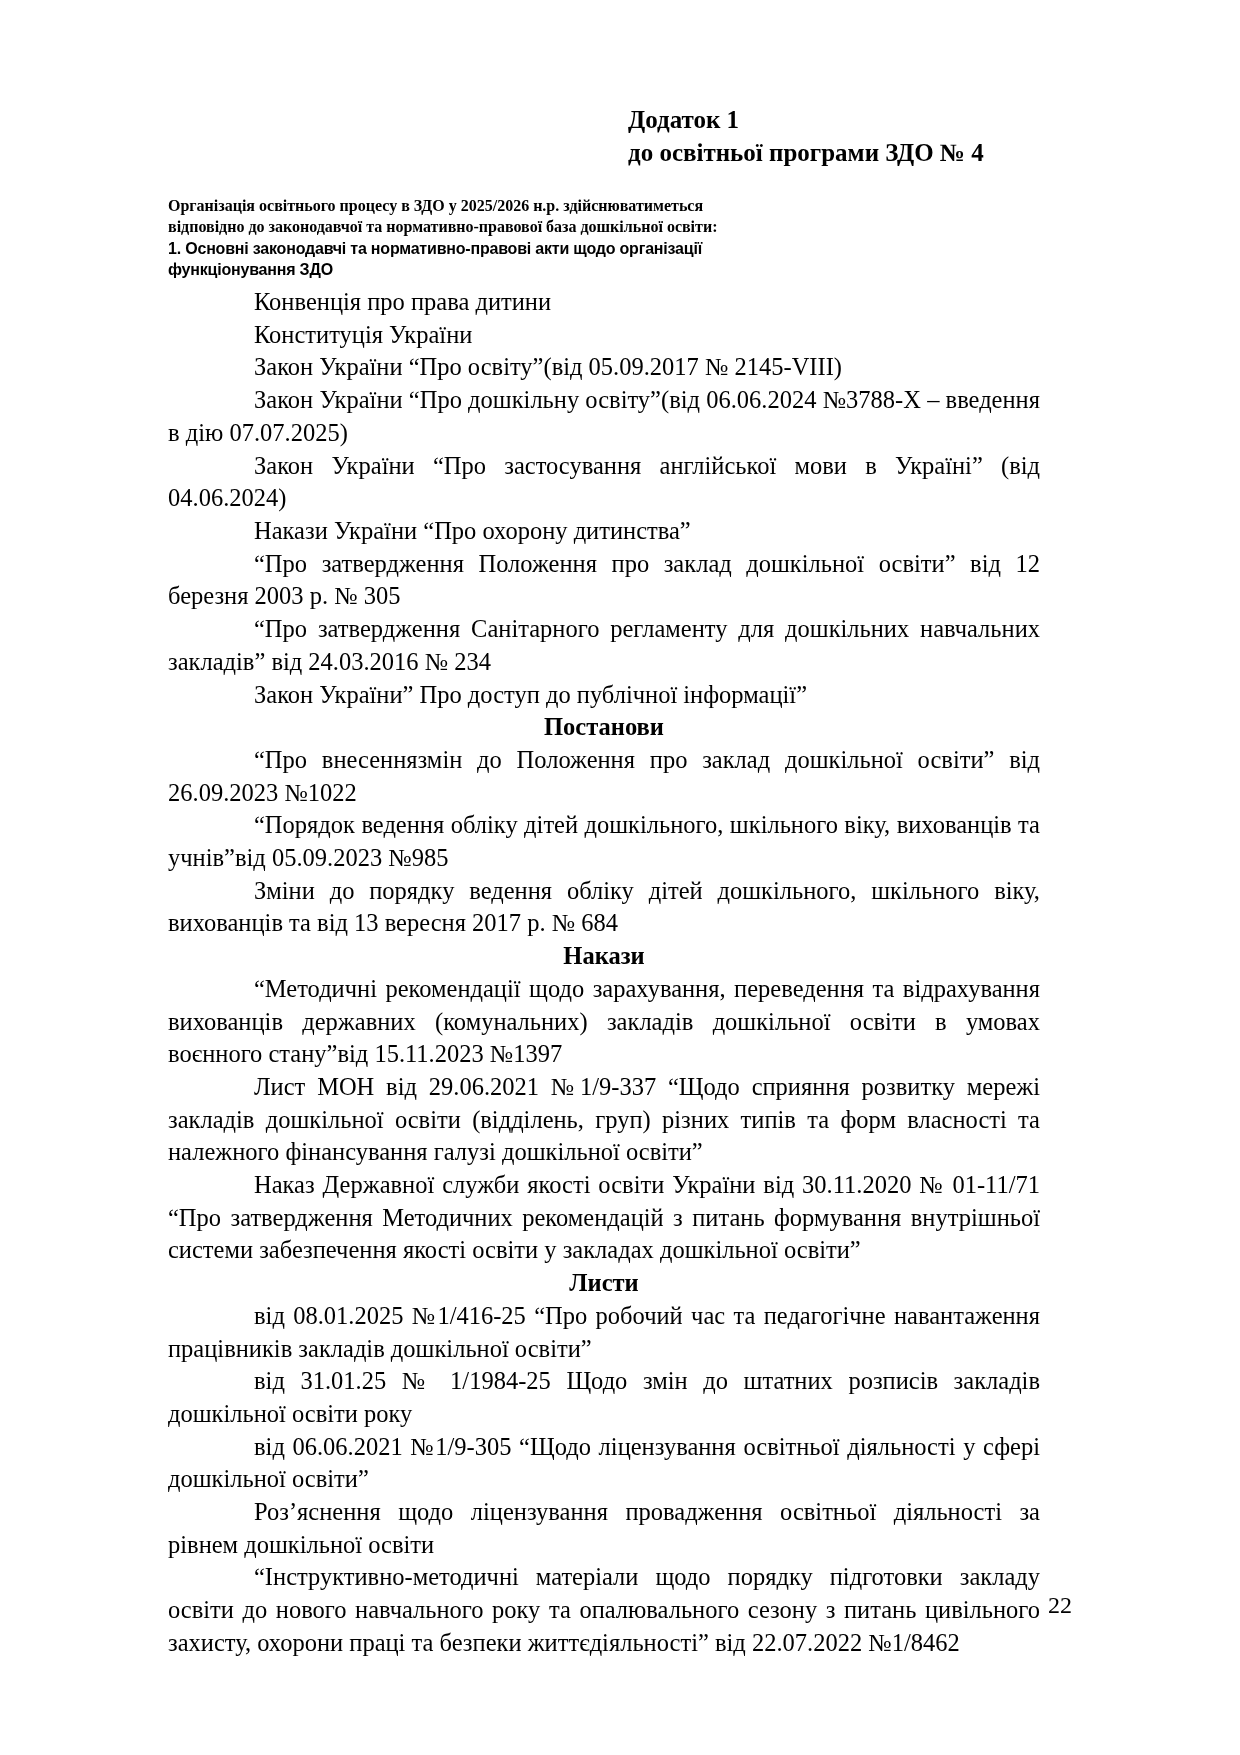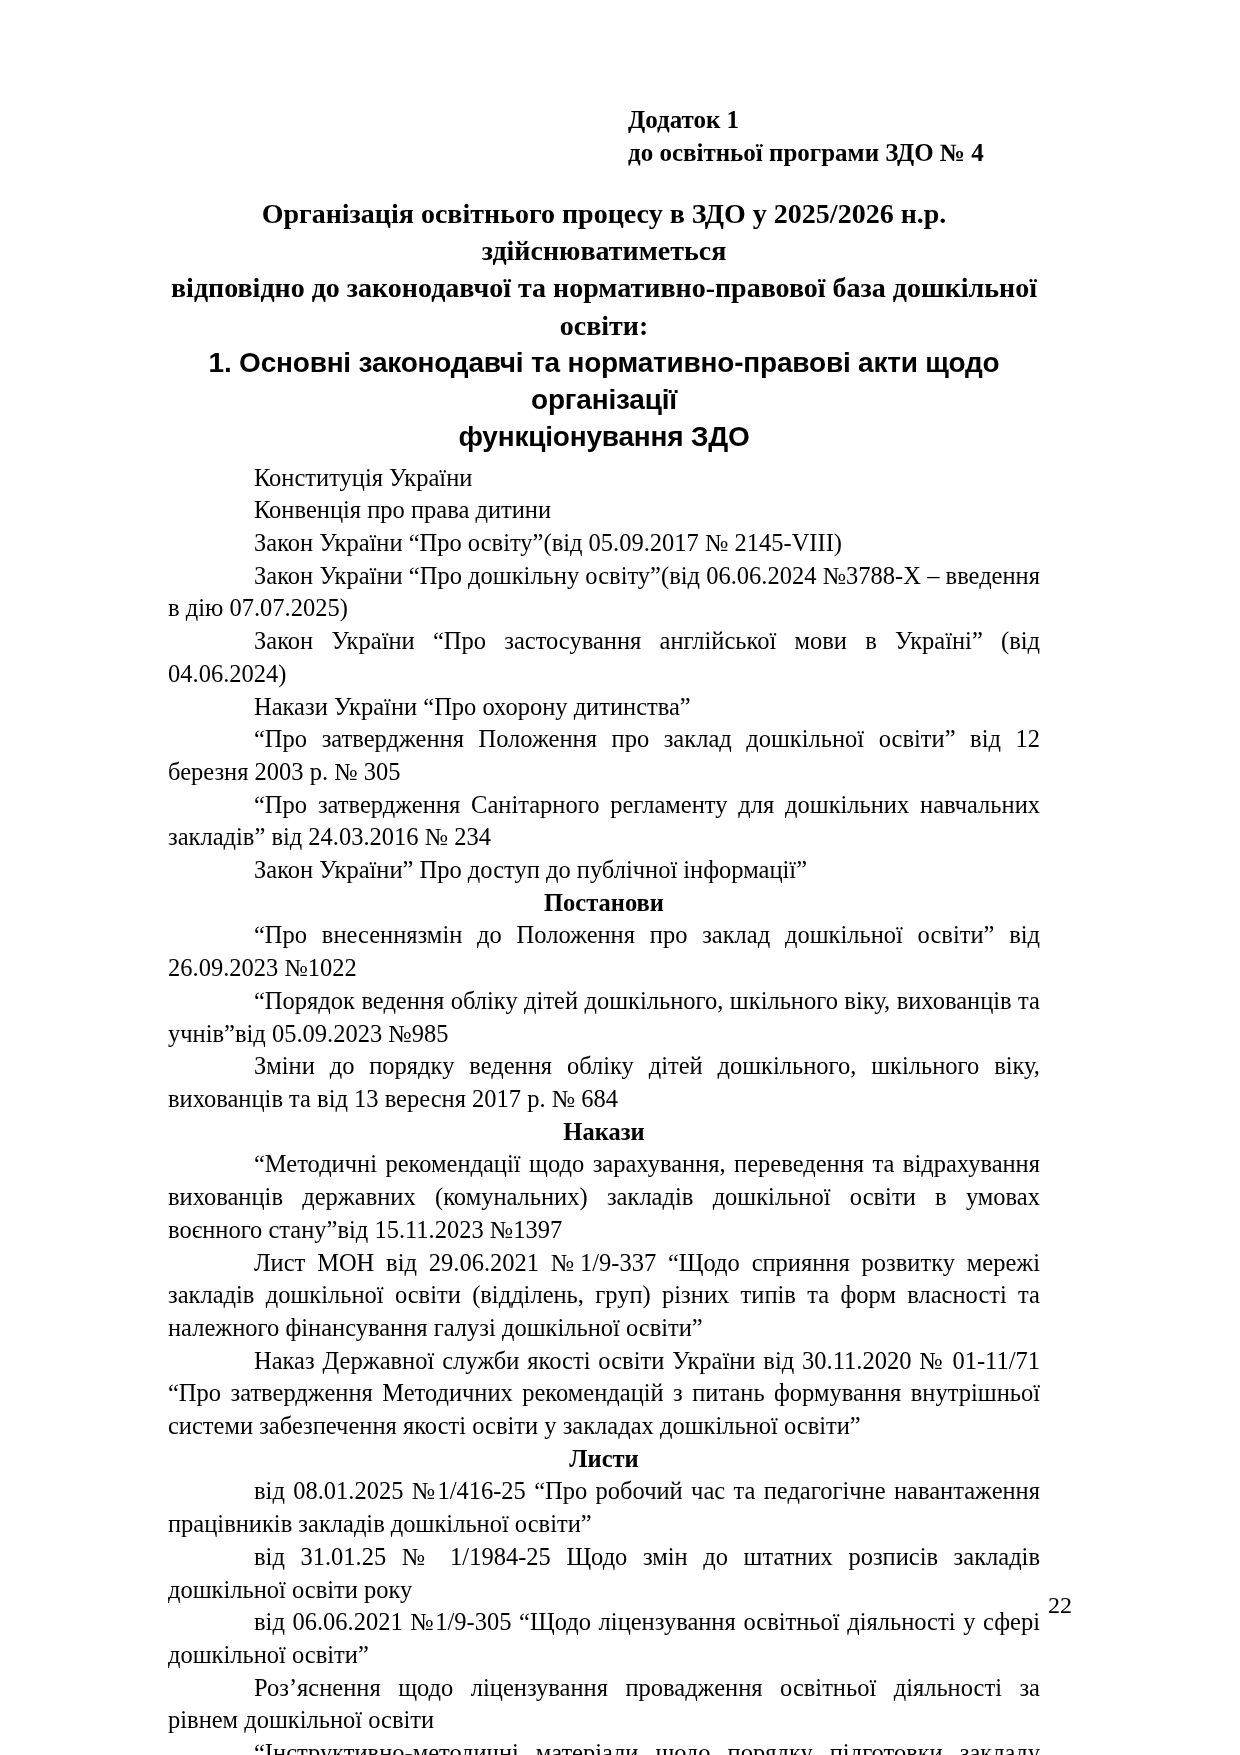--- a/index.html
+++ b/index.html
@@ -33,23 +33,22 @@
     font-size: 25px;
     line-height: 1.30;
     white-space: nowrap;
   }
   .doc-header .hline { display: block; }
 
   
   .title-block {
     margin-top: 26px;
     font-weight: bold;
-    font-size: 28px;
+    font-size: 16px;
     line-height: 1.33;
-    text-align: center;
   }
   .title-block .tline { display: block; }
   .title-block .tline.narrow {
     font-family: "Liberation Sans Narrow", "Liberation Sans", sans-serif;
     font-stretch: condensed;
     letter-spacing: -0.2px;
   }
 
   
   .body-block {
@@ -92,22 +91,22 @@
     </div>
 
     <div class="title-block">
       <span class="tline">Організація освітнього процесу в ЗДО у 2025/2026 н.р. здійснюватиметься</span>
       <span class="tline">відповідно до законодавчої та нормативно-правової база дошкільної освіти:</span>
       <span class="tline narrow">1. Основні законодавчі та нормативно-правові акти щодо організації</span>
       <span class="tline narrow">функціонування ЗДО</span>
     </div>
 
     <div class="body-block" id="body-block">
+        <p class="para">Конвенція про права дитини</p>
         <p class="para">Конституція України</p>
-        <p class="para">Конвенція про права дитини</p>
         <p class="para">Закон України “Про освіту”(від 05.09.2017 № 2145-VIII)</p>
         <p class="para">Закон України “Про дошкільну освіту”(від 06.06.2024 №3788-X – введення в дію 07.07.2025)</p>
         <p class="para">Закон України “Про застосування англійської мови в Україні” (від 04.06.2024)</p>
         <p class="para">Накази України “Про охорону дитинства”</p>
         <p class="para">“Про затвердження Положення про заклад дошкільної освіти” від 12 березня 2003 р. № 305</p>
         <p class="para">“Про затвердження Санітарного регламенту для дошкільних навчальних закладів” від 24.03.2016 № 234</p>
         <p class="para">Закон України” Про доступ до публічної інформації”</p>
         <p class="section-head">Постанови</p>
         <p class="para">“Про внесеннязмін до Положення про заклад дошкільної освіти” від 26.09.2023 №1022</p>
         <p class="para">“Порядок ведення обліку дітей дошкільного, шкільного віку, вихованців та учнів”від 05.09.2023 №985</p>

